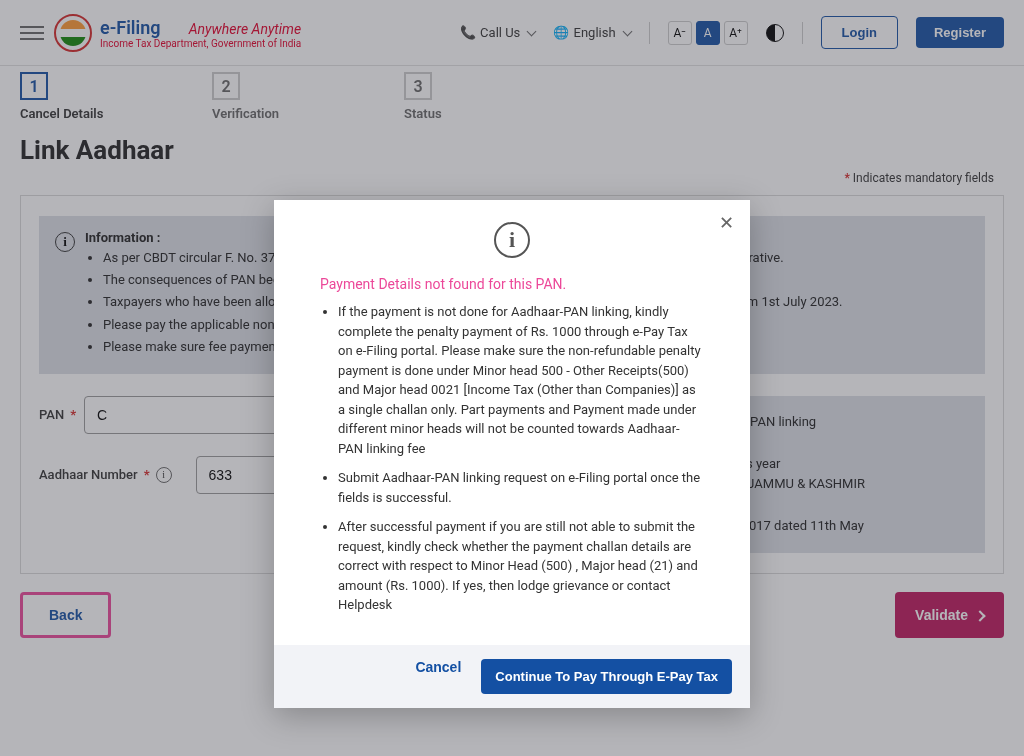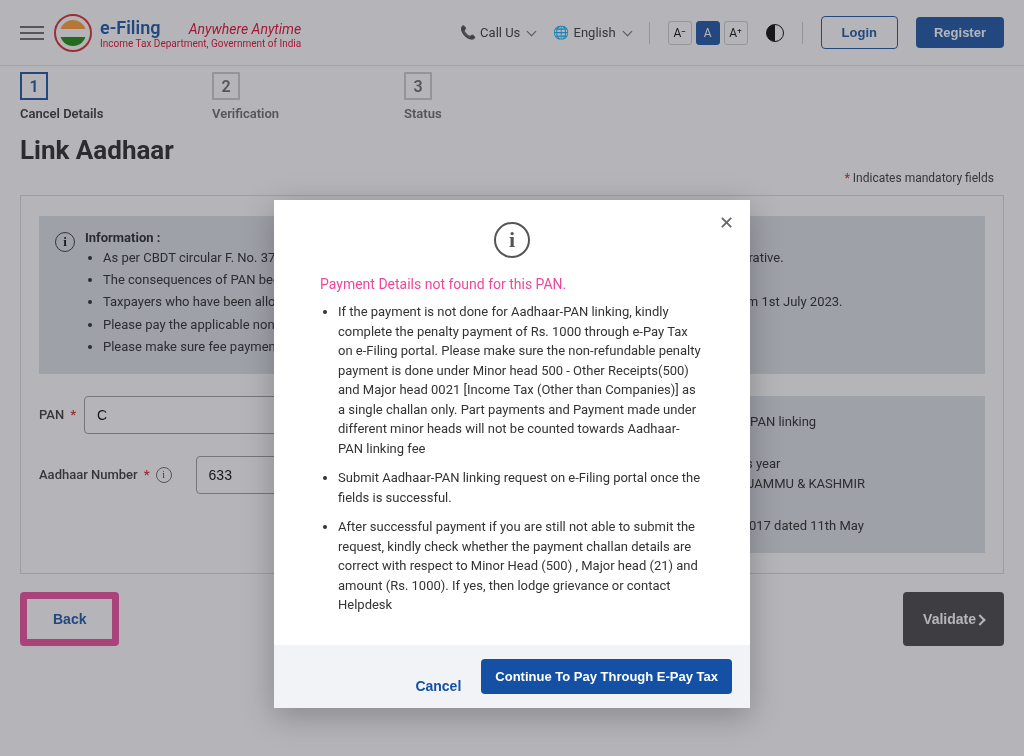--- a/index.html
+++ b/index.html
@@ -48,31 +48,31 @@
 .form-row { display: flex; gap: 40px; margin-top: 22px; }
 .field-group { display: flex; flex-direction: row; gap: 8px; }
 .field-label { font-size: 13px; color: #333; font-weight: 500; display: flex; align-items: center; gap: 6px; }
 .field-label .ast { color: #d62828; font-weight: 700; }
 .info-mini { width: 16px; height: 16px; border: 1px solid #666; border-radius: 50%; display: inline-flex; align-items: center; justify-content: center; font-size: 10px; font-family: serif; }
 .text-input { width: 270px; padding: 10px 12px; border: 1px solid #999; border-radius: 4px; font-size: 14px; background: #fff; }
 
 .side-panel { background: #dbdfe6; padding: 16px; font-size: 13px; color: #222; line-height: 1.6; }
 
 .footer-btns { display: flex; justify-content: space-between; padding: 18px 20px 20px; }
-.back-btn { border: 7px solid #ec4899; color: #1450a3; background: #fff; padding: 12px 26px; border-radius: 4px; font-weight: 600; font-size: 14px; cursor: pointer; }
-.validate-btn { background: #404040; color: #fff; border: none; padding: 12px 20px; border-radius: 4px; font-weight: 600; font-size: 14px; cursor: pointer; display: flex; align-items: center; }
+.back-btn { border: 3px solid #ec4899; color: #1450a3; background: #fff; padding: 12px 26px; border-radius: 4px; font-weight: 600; font-size: 14px; cursor: pointer; }
+.validate-btn { background: #be185d; color: #fff; border: none; padding: 12px 20px; border-radius: 4px; font-weight: 600; font-size: 14px; cursor: pointer; display: flex; align-items: center; gap: 8px; }
 
 .overlay { position: absolute; inset: 0; background: rgba(60,60,70,0.38); display: flex; align-items: flex-start; justify-content: center; padding-top: 200px; }
 .modal { width: 476px; background: #fff; box-shadow: 0 8px 30px rgba(0,0,0,0.25); position: relative; }
 .modal-close { position: absolute; top: 12px; right: 16px; font-size: 18px; color: #666; cursor: pointer; background: none; border: none; }
 .modal-icon { width: 36px; height: 36px; border: 2px solid #555; border-radius: 50%; display: flex; align-items: center; justify-content: center; font-family: serif; font-size: 22px; font-weight: bold; color: #555; margin: 22px auto 0; }
 .modal-msg { text-align: left; font-size: 14px; color: #ec4899; padding: 18px 46px 10px; }
 .modal-list { padding: 0 46px 20px 64px; font-size: 13px; color: #333; line-height: 1.5; }
 .modal-list li { margin-bottom: 10px; }
-.modal-actions { background: #f2f3f7; padding: 14px 18px; display: flex; justify-content: flex-end; gap: 20px; align-items: flex-end; }
+.modal-actions { background: #f2f3f7; padding: 14px 18px; display: flex; justify-content: flex-end; gap: 20px; align-items: flex-start; }
 .modal-cancel { color: #1450a3; font-weight: 600; font-size: 14px; cursor: pointer; background: none; border: none; }
 .modal-continue { background: #1450a3; color: #fff; border: none; padding: 10px 14px; border-radius: 4px; font-weight: 600; font-size: 13px; cursor: pointer; }
 
 .chev-down::after { content: ''; display: inline-block; width: 6px; height: 6px; border-right: 1.5px solid #666; border-bottom: 1.5px solid #666; transform: rotate(45deg); margin-left: 4px; margin-bottom: 2px; }
 .chev-right::after { content: ''; display: inline-block; width: 6px; height: 6px; border-right: 2px solid #fff; border-bottom: 2px solid #fff; transform: rotate(-45deg); }
 </style>
 </head>
 <body>
 
 <div class="header">

